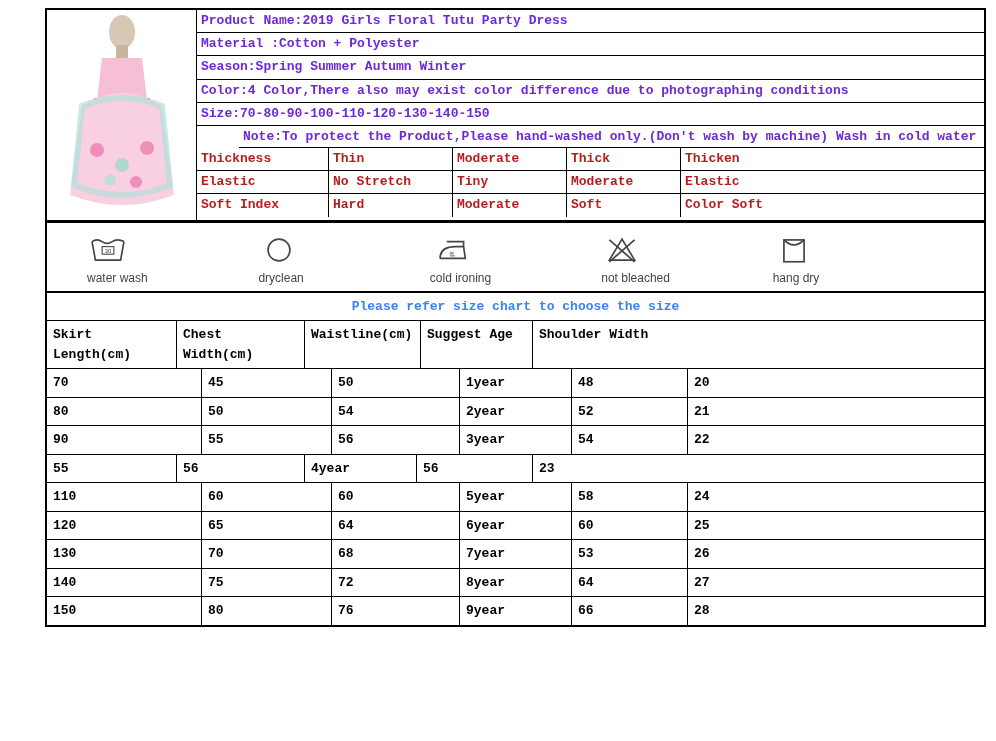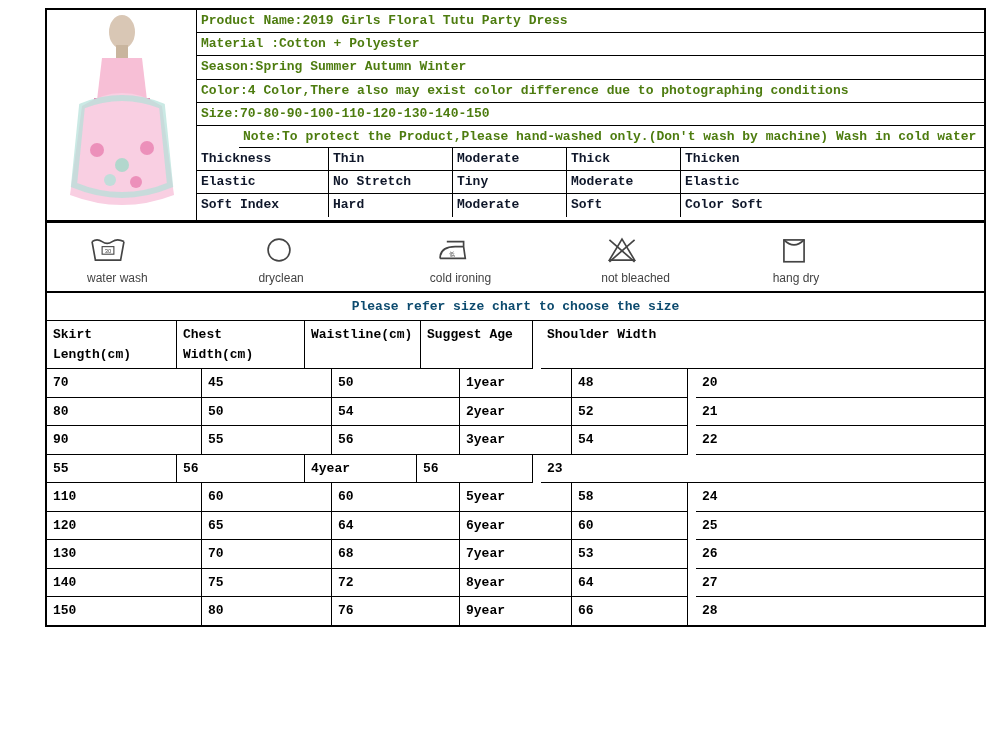--- a/index.html
+++ b/index.html
@@ -27,31 +27,31 @@
     display: flex;
     align-items: center;
     justify-content: center;
   }
   .dress-svg { width: 120px; height: 210px; }
   .info-rows { flex: 1; display: flex; flex-direction: column; }
   .info-row {
     border-bottom: 1px solid #000;
     padding: 2px 4px;
     line-height: 1.4;
-    color: #4d7c0f;
+    color: #6d28d9;
     min-height: 22px;
     overflow: hidden;
   }
   .info-row.note { max-height: 22px; margin-left: 42px; }
   .attr-row { display: flex; }
   .attr-row .cell {
     border-right: 1px solid #000;
     border-bottom: 1px solid #000;
     padding: 2px 4px;
-    color: #0f172a;
+    color: #b91c1c;
     line-height: 1.4;
     min-height: 22px;
   }
   .attr-row .cell:last-child { border-right: none; }
   .attr-row .c0 { width: 132px; }
   .attr-row .c1 { width: 124px; }
   .attr-row .c2 { width: 114px; }
   .attr-row .c3 { width: 114px; }
   .attr-row .c4 { flex: 1; }
   .attr-row:last-child .cell { border-bottom: none; }
@@ -75,36 +75,36 @@
   }
   .care-item svg { width: 42px; height: 34px; margin-bottom: 4px; }
 
   .size-block {
     border: 2px solid #000;
     border-top: none;
     margin: 0 10px 0 45px;
   }
   .size-title {
     text-align: center;
-    color: #0c4a6e;
+    color: #3b82f6;
     padding: 6px 0;
     border-bottom: 1px solid #000;
   }
   .size-row { display: flex; }
   .size-row .scell {
     border-right: 1px solid #000;
     border-bottom: 1px solid #000;
     padding: 4px 6px;
     line-height: 1.5;
     font-family: "Courier New", monospace;
     font-weight: bold;
     color: #000;
     min-height: 28px;
   }
-  .size-row .scell:last-child { border-right: none; margin-left: 8px; }
+  .size-row .scell:last-child { border-right: none; }
   .size-row:last-child .scell { border-bottom: none; }
   .sc0 { width: 155px; }
   .sc1 { width: 130px; }
   .sc2 { width: 128px; }
   .sc3 { width: 112px; }
   .sc4 { width: 116px; }
   .sc5 { flex: 1; }
 </style>
 </head>
 <body>

